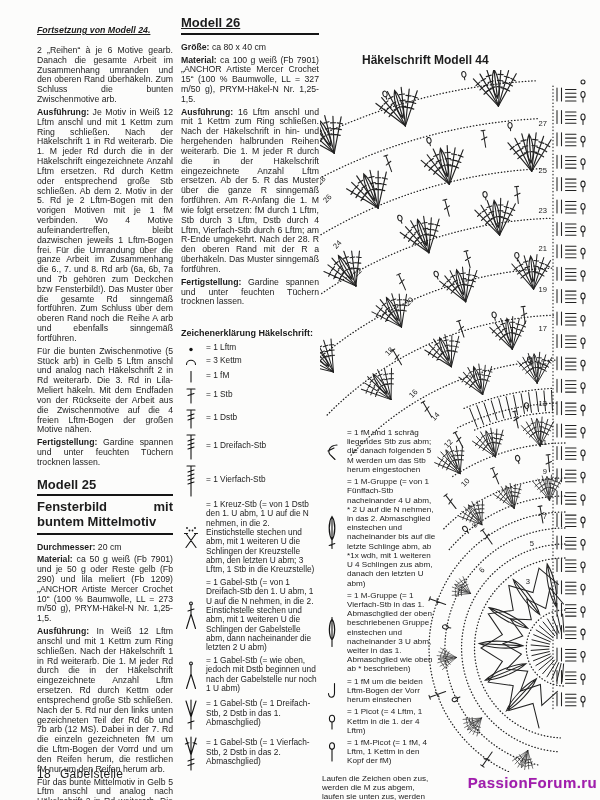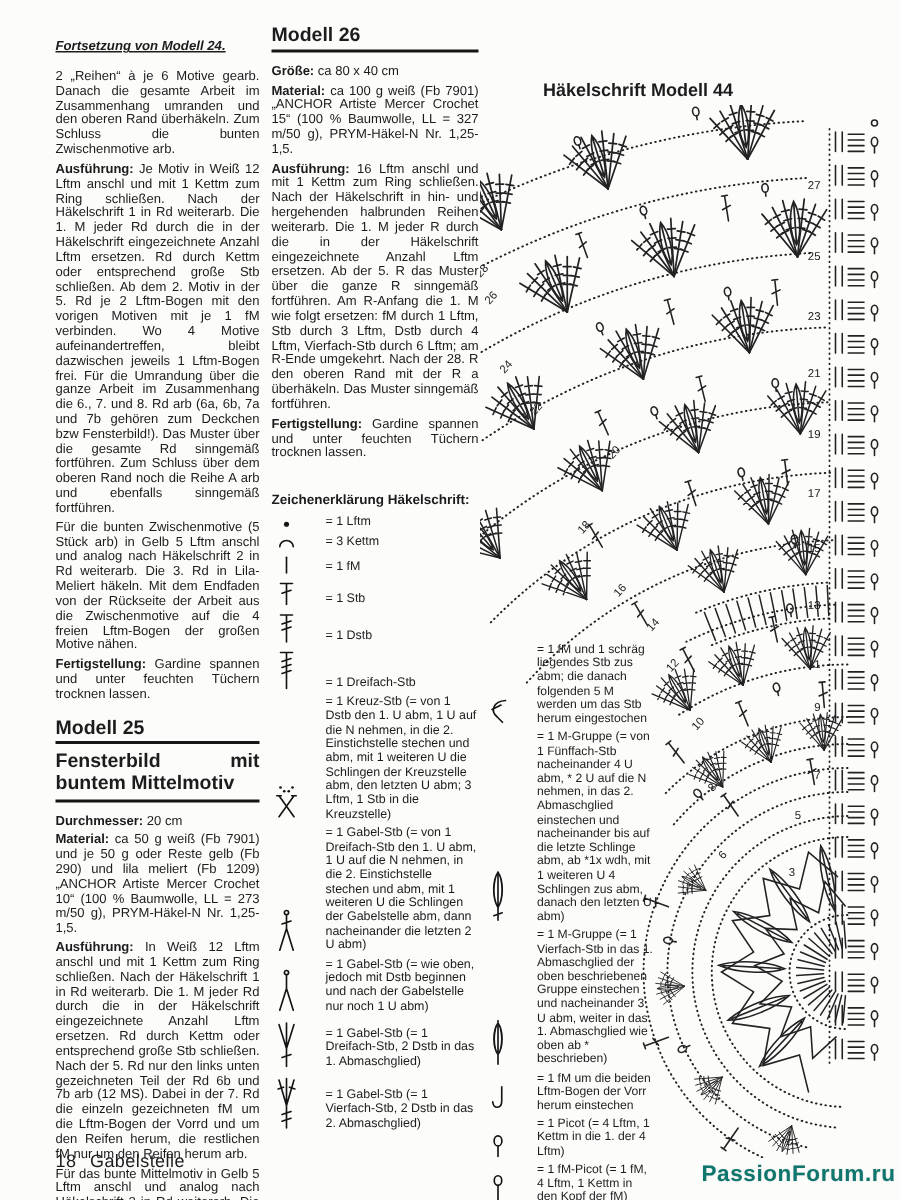--- a/index.html
+++ b/index.html
@@ -6,36 +6,36 @@
   html,body { width:600px; height:800px; }
   body { position:relative; background:#fcfcfb; color:#1c1c1c;
          font-family:"Liberation Sans", sans-serif; overflow:hidden; }
   .col { position:absolute; text-align:justify; }
   #col1 { left:37px; top:26px; width:136px; font-size:8.7px; line-height:1.13; }
   #col2 { left:181px; top:16px; width:138px; font-size:8.7px; line-height:1.13; }
   #col3 { left:322px; top:428px; width:114px; font-size:8.1px; line-height:1.14; }
   .bp { margin-bottom:3px; }
   .note-ital { font-style:italic; font-weight:bold; font-size:8.8px; margin-bottom:10px;text-decoration:underline; }
   .mhead { margin:10px 0 8px 0; }
-  .mhead:first-child { margin-top:0; }
+  .mhead:first-child { margin-top:0;text-decoration:underline; }
   .mtitle { font-size:13px; font-weight:bold; border-bottom:2px solid #151515;
             padding-bottom:2px; margin-bottom:4px; }
   .msub { font-size:13px; font-weight:bold; line-height:1.12;
           border-bottom:2px solid #151515; padding-bottom:3px; }
   .legend-head { font-weight:bold; font-size:9px; margin:21px 0 5px 0; }
-  .lrow { display:flex; gap:16px; align-items:flex-end; margin-bottom:3px; text-align:left; }
+  .lrow { display:flex; gap:5px; align-items:center; margin-bottom:3px; text-align:left; }
   .licon { flex:0 0 20px; display:flex; justify-content:center; padding-top:1px; }
   .ltxt { flex:1; }
   .lnote3 { margin-top:8px; text-align:left; }
   #diagram-title { position:absolute; left:362px; top:53px; font-size:12px; font-weight:bold; }
   #chart { position:absolute; left:320px; top:70px; }
   #footer { position:absolute; left:37px; top:767px; font-size:12px; letter-spacing:0.3px; }
   #footer .fnum { margin-right:9px; }
   #watermark { position:absolute; right:3px; top:774px; font-size:15px; font-weight:bold;
-               color:#0f766e; text-shadow:0 0 1px #cdcdcd; letter-spacing:0.4px; }
+               color:#a21caf; text-shadow:0 0 1px #cdcdcd; letter-spacing:0.4px; }
   svg.licon-svg { display:block; }
 </style>
 </head>
 <body>
 
 <div class="col" id="col1">
   <div class="note-ital">Fortsetzung von Modell 24.</div>
   <div id="c1-paras">
       <p class="bp">2 „Reihen“ à je 6 Motive gearb. Danach die gesamte Arbeit im Zusammenhang umranden und den oberen Rand überhäkeln. Zum Schluss die bunten Zwischenmotive arb.</p>
       <p class="bp"><b>Ausführung: </b>Je Motiv in Weiß 12 Lftm anschl und mit 1 Kettm zum Ring schließen. Nach der Häkelschrift 1 in Rd weiterarb. Die 1. M jeder Rd durch die in der Häkelschrift eingezeichnete Anzahl Lftm ersetzen. Rd durch Kettm oder entsprechend große Stb schließen. Ab dem 2. Motiv in der 5. Rd je 2 Lftm-Bogen mit den vorigen Motiven mit je 1 fM verbinden. Wo 4 Motive aufeinandertreffen, bleibt dazwischen jeweils 1 Lftm-Bogen frei. Für die Umrandung über die ganze Arbeit im Zusammenhang die 6., 7. und 8. Rd arb (6a, 6b, 7a und 7b gehören zum Deckchen bzw Fensterbild!). Das Muster über die gesamte Rd sinngemäß fortführen. Zum Schluss über dem oberen Rand noch die Reihe A arb und ebenfalls sinngemäß fortführen.</p>
@@ -106,20 +106,28 @@
         </span>
         <span class="ltxt">= 1 Dstb</span>
       </div>
       <div class="lrow">
         <span class="licon">
           <svg class="licon-svg" width="12" height="27">
             <path d="M2,2 H10 M6,2 V26 M3,8 L9,6 M3,12 L9,10 M3,16 L9,14" stroke="#141414" stroke-width="1.1" fill="none" stroke-linecap="round"></path>
           </svg>
         </span>
         <span class="ltxt">= 1 Dreifach-Stb</span>
+      </div>
+      <div class="lrow">
+        <span class="licon">
+          <svg class="licon-svg" width="12" height="33">
+            <path d="M2,2 H10 M6,2 V32 M3,8 L9,6 M3,12 L9,10 M3,16 L9,14 M3,20 L9,18" stroke="#141414" stroke-width="1.1" fill="none" stroke-linecap="round"></path>
+          </svg>
+        </span>
+        <span class="ltxt">= 1 Vierfach-Stb</span>
       </div>
       <div class="lrow">
         <span class="licon">
           <svg class="licon-svg" width="16" height="24">
             <circle cx="4" cy="2" r="0.9" fill="#141414"></circle>
             <circle cx="12" cy="2" r="0.9" fill="#141414"></circle>
             <circle cx="6.5" cy="4.5" r="0.9" fill="#141414"></circle>
             <circle cx="9.5" cy="4.5" r="0.9" fill="#141414"></circle>
             <path d="M3,7.5 L13,21.5 M13,7.5 L3,21.5 M1.5,7.5 H4.5 M11.5,7.5 H14.5" stroke="#141414" stroke-width="1.1" fill="none" stroke-linecap="round"></path>
           </svg>

